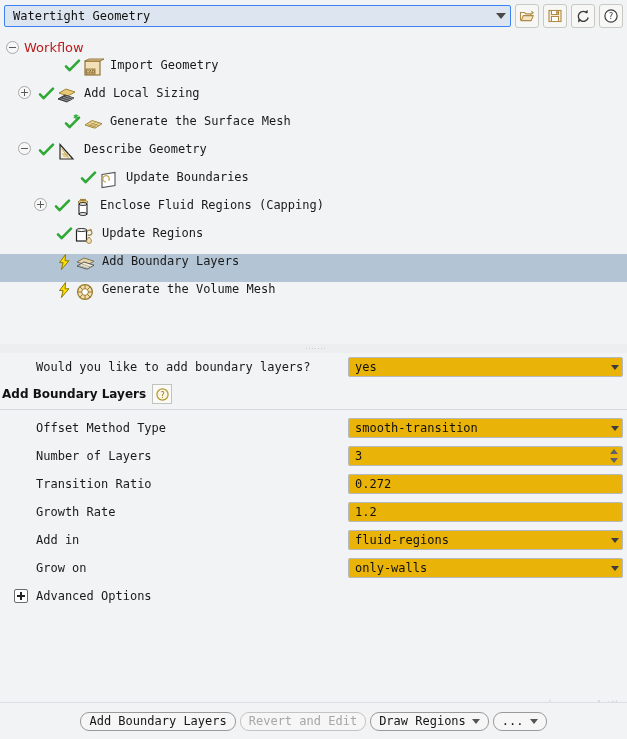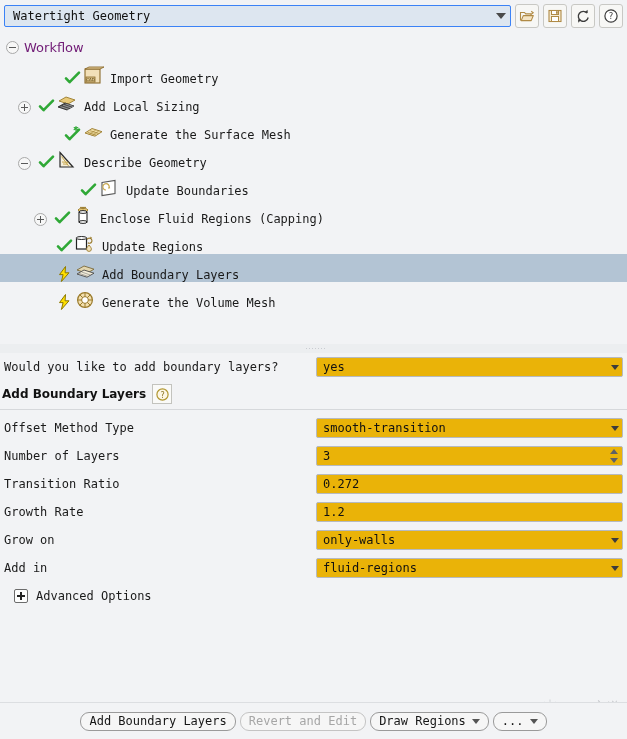--- a/index.html
+++ b/index.html
@@ -74,26 +74,26 @@
   }
   .tree-root {
     display: flex;
     align-items: center;
     height: 22px;
     padding-left: 6px;
   }
   .tree-root .rlabel {
     font-family: "DejaVu Sans", "Liberation Sans", sans-serif;
     font-size: 13px;
-    color: #701a75;
+    color: #b91c1c;
     margin-left: 5px;
   }
   .trow {
     display: flex;
-    align-items: flex-end;
+    align-items: flex-start;
     height: 28px;
     position: relative;
     padding-right: 7px;
   }
   .trow.sel {
     background: #b3c4d4;
   }
   .toggle {
     width: 13px; height: 13px;
     border: 1px solid #a9a9a9;
@@ -155,20 +155,21 @@
     height: 28px;
     padding: 0 4px 0 4px;
     box-sizing: border-box;
   }
   .flabel {
     width: 312px;
     flex: 0 0 auto;
     font-size: 12px;
     color: #1a1a1a;
     white-space: nowrap;
+    margin-left: 32px;
   }
   .fctl {
     flex: 1 1 auto;
     height: 20px;
     background: #eab308;
     border: 1px solid #b6bac0;
     border-radius: 2px;
     display: flex;
     align-items: center;
     padding: 0 3px 0 6px;
@@ -563,31 +564,31 @@
   </div>
 
   <div class="frow">
     <span class="flabel">Growth Rate</span>
     <div class="fctl">
       <span class="v">1.2</span>
     </div>
   </div>
 
   <div class="frow">
+    <span class="flabel">Add in</span>
+    <div class="fctl">
+      <span class="v">fluid-regions</span>
+      <span class="caret"></span>
+    </div>
+  </div>
+
+  <div class="frow">
     <span class="flabel">Grow on</span>
     <div class="fctl">
       <span class="v">only-walls</span>
-      <span class="caret"></span>
-    </div>
-  </div>
-
-  <div class="frow">
-    <span class="flabel">Add in</span>
-    <div class="fctl">
-      <span class="v">fluid-regions</span>
       <span class="caret"></span>
     </div>
   </div>
 
   <div class="adv">
     <span class="boxplus"></span>
     <span class="adv-label">Advanced Options</span>
   </div>
 </div>
 

